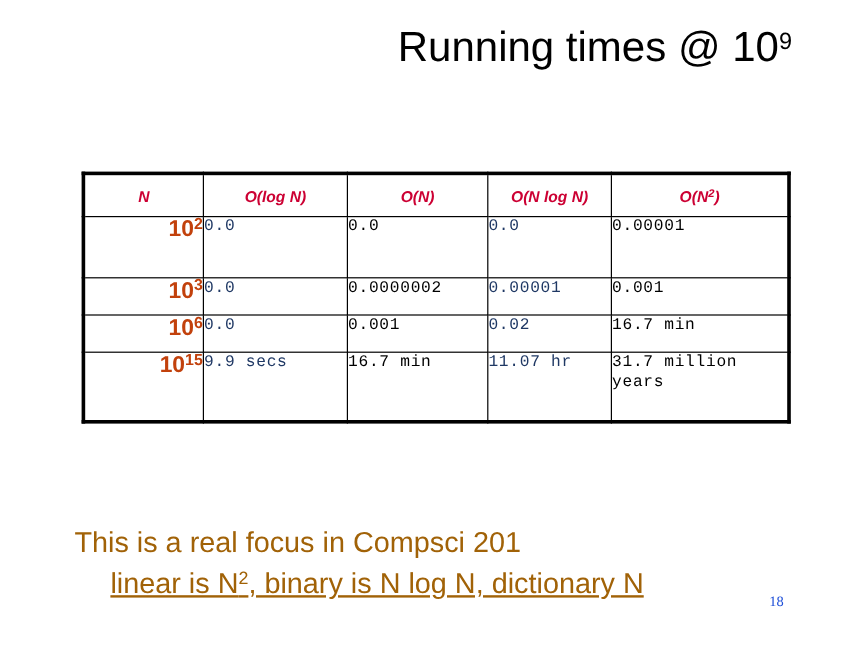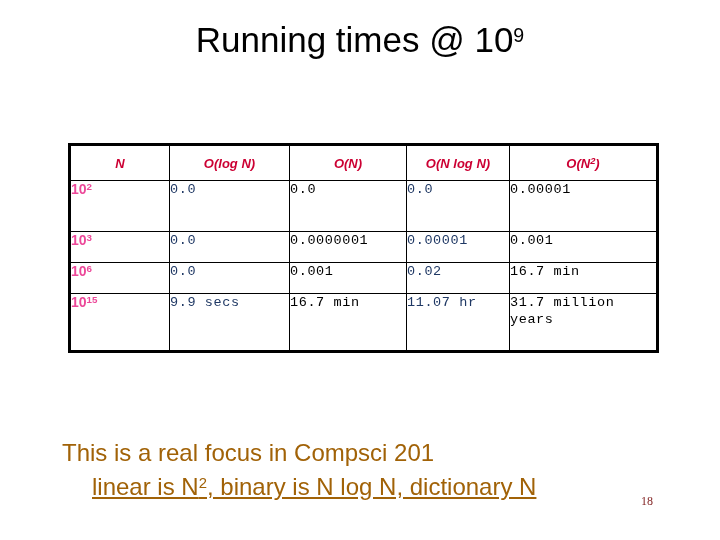--- a/index.html
+++ b/index.html
@@ -15,21 +15,21 @@
     font-family: "Liberation Sans", sans-serif;
     -webkit-font-smoothing: none;
   }
 
   
   .slide-title {
     position: absolute;
     left: 60px;
     top: 18px;
     width: 600px;
-    text-align: center;
+    text-align: right;
     font-family: "Liberation Sans", sans-serif;
     font-size: 35px;
     line-height: 43px;
     color: #000000;
     font-weight: normal;
     letter-spacing: 0px;
   }
   .slide-title sup {
     font-size: 0.56em;
     vertical-align: baseline;
@@ -77,25 +77,26 @@
   }
   table.perf thead th sup {
     font-size: 0.72em;
     vertical-align: baseline;
     position: relative;
     top: -0.42em;
   }
 
   
   td.n-cell {
+    text-align: right;
     padding: 6px 6px 6px 4px;
     font-family: "Liberation Sans", sans-serif;
     font-weight: bold;
-    font-size: 14px;
-    color: #ec4899;
+    font-size: 19px;
+    color: #c2410c;
     white-space: nowrap;
   }
   td.n-cell sup {
     font-size: 0.70em;
     vertical-align: baseline;
     position: relative;
     top: -0.45em;
   }
 
   
@@ -138,21 +139,21 @@
     top: -0.48em;
   }
 
   
   .slide-number {
     position: absolute;
     left: 641px;
     top: 494px;
     font-family: "Liberation Serif", serif;
     font-size: 12px;
-    color: #7f1d1d;
+    color: #1d4ed8;
   }
 </style>
 </head>
 <body>
 
 <div class="slide-title">
   <span>Running times @ 10</span><sup>9</sup><br>
 </div>
 
 <div class="table-wrap">
@@ -179,21 +180,21 @@
         <td class="n-cell"><span>10</span><sup>2</sup></td>
         <td class="d-cell navy">0.0</td>
         <td class="d-cell black">0.0</td>
         <td class="d-cell navy">0.0</td>
         <td class="d-cell black">0.00001</td>
       </tr>
 
       <tr class="r-short">
         <td class="n-cell"><span>10</span><sup>3</sup></td>
         <td class="d-cell navy">0.0</td>
-        <td class="d-cell black">0.0000001</td>
+        <td class="d-cell black">0.0000002</td>
         <td class="d-cell navy">0.00001</td>
         <td class="d-cell black">0.001</td>
       </tr>
 
       <tr class="r-short">
         <td class="n-cell"><span>10</span><sup>6</sup></td>
         <td class="d-cell navy">0.0</td>
         <td class="d-cell black">0.001</td>
         <td class="d-cell navy">0.02</td>
         <td class="d-cell black">16.7 min</td>

